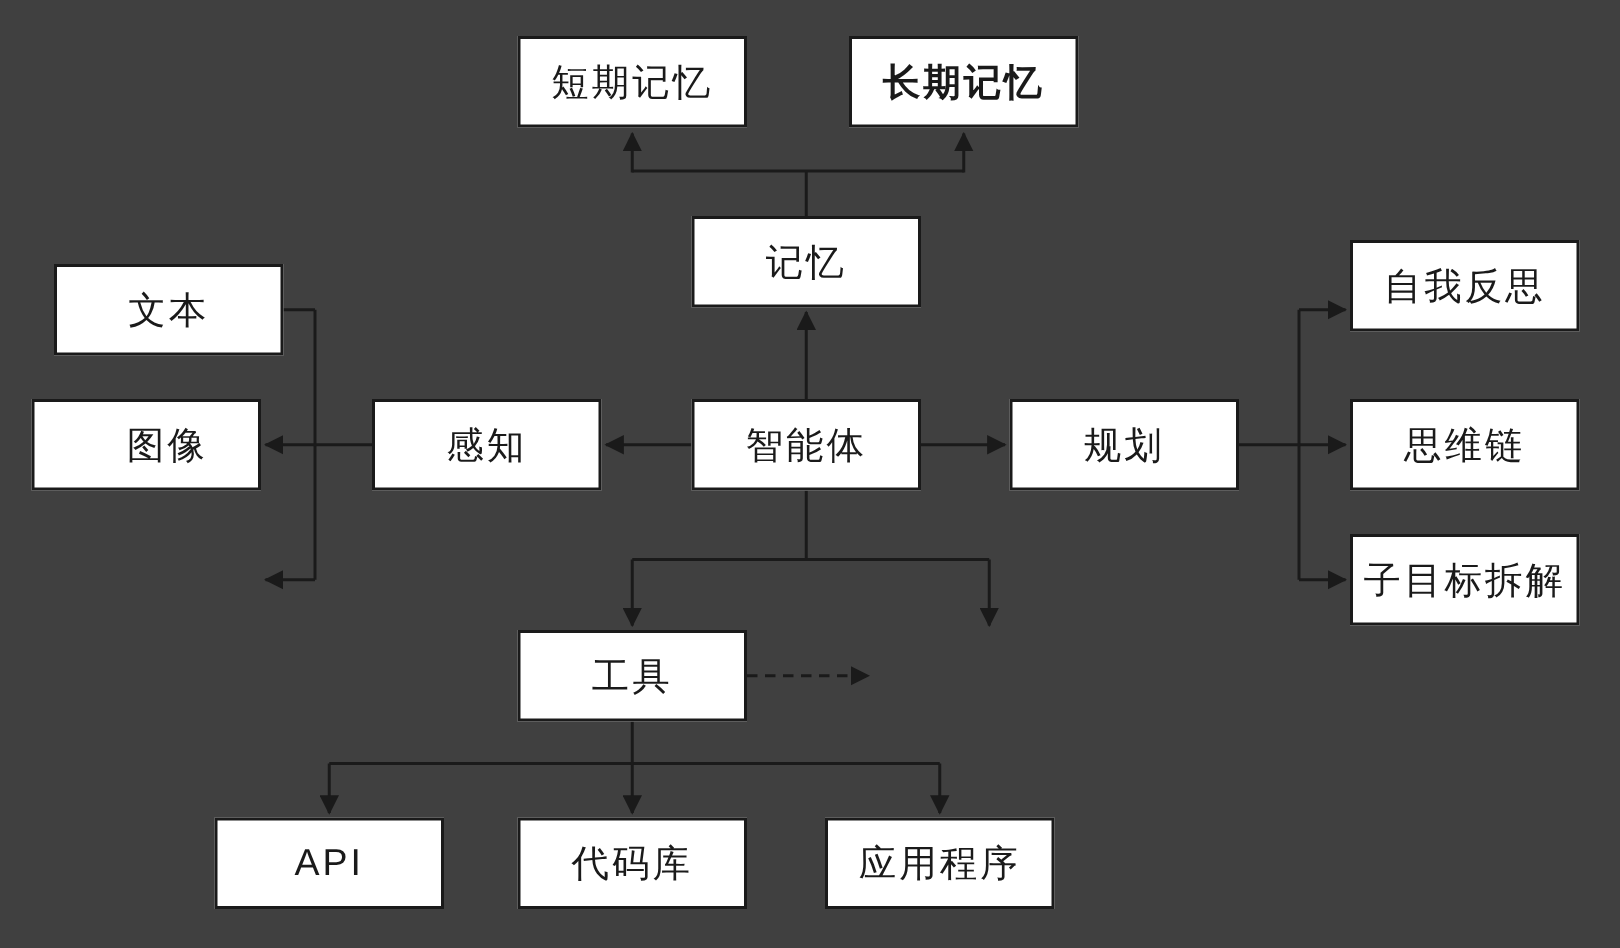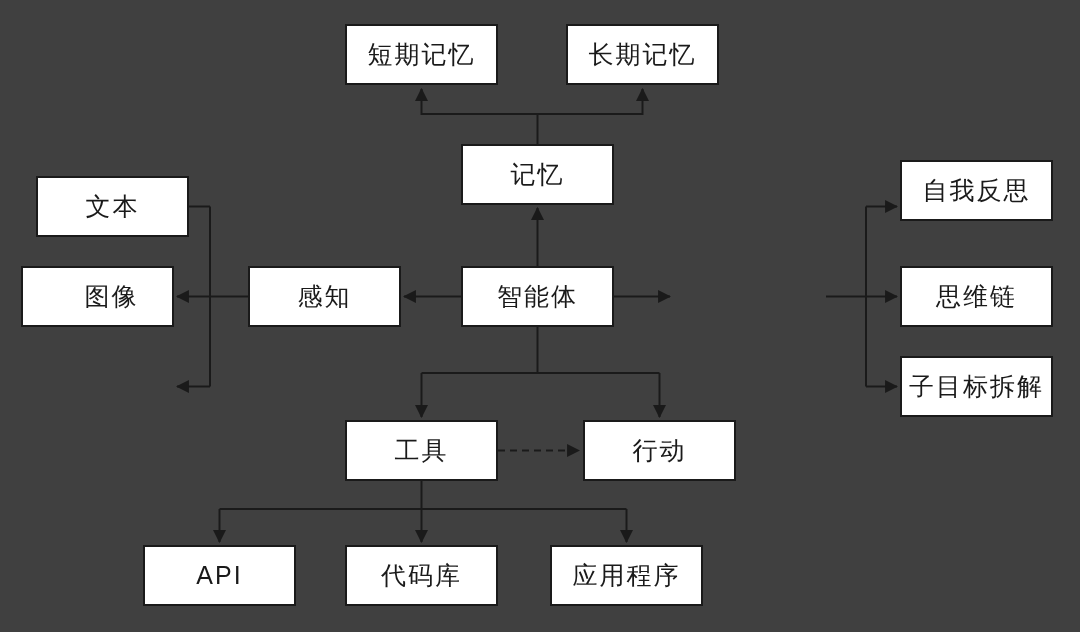--- a/index.html
+++ b/index.html
@@ -13,21 +13,21 @@
     background:#ffffff;
     border:2px solid #1a1a1a;
     display:flex;align-items:center;justify-content:center;
     font-size:25px;color:#1a1a1a;
     letter-spacing:2px;
     white-space:nowrap;
     z-index:2;
   }
   
   .n-stm{left:345px;top:24px;}
-  .n-ltm{left:566px;top:24px;}
+  .n-ltm{left:566px;top:24px;font-weight:bold;}
   .n-mem{left:461px;top:144px;}
   .n-txt{left:36px;top:176px;}
   .n-img{left:21px;top:266px;padding-left:28px;}
   .n-snd{left:21px;top:356px;}
   .n-per{left:248px;top:266px;}
   .n-agt{left:461px;top:266px;}
   .n-pln{left:673px;top:266px;}
   .n-ref{left:900px;top:160px;}
   .n-cot{left:900px;top:266px;}
   .n-sub{left:900px;top:356px;}
@@ -90,22 +90,22 @@
     </g>
   </svg>
 
   <div class="node n-stm">短期记忆</div>
   <div class="node n-ltm">长期记忆</div>
   <div class="node n-mem">记忆</div>
   <div class="node n-txt">文本</div>
   <div class="node n-img">图像</div>
   <div class="node n-per">感知</div>
   <div class="node n-agt">智能体</div>
+  <div class="node n-pln">规划</div>
   <div class="node n-ref">自我反思</div>
   <div class="node n-cot">思维链</div>
   <div class="node n-sub">子目标拆解</div>
   <div class="node n-tol">工具</div>
-  <div class="node n-act">行动</div>
   <div class="node n-api">API</div>
   <div class="node n-cod">代码库</div>
   <div class="node n-app">应用程序</div>
 
 </div>
 
 </body></html>

